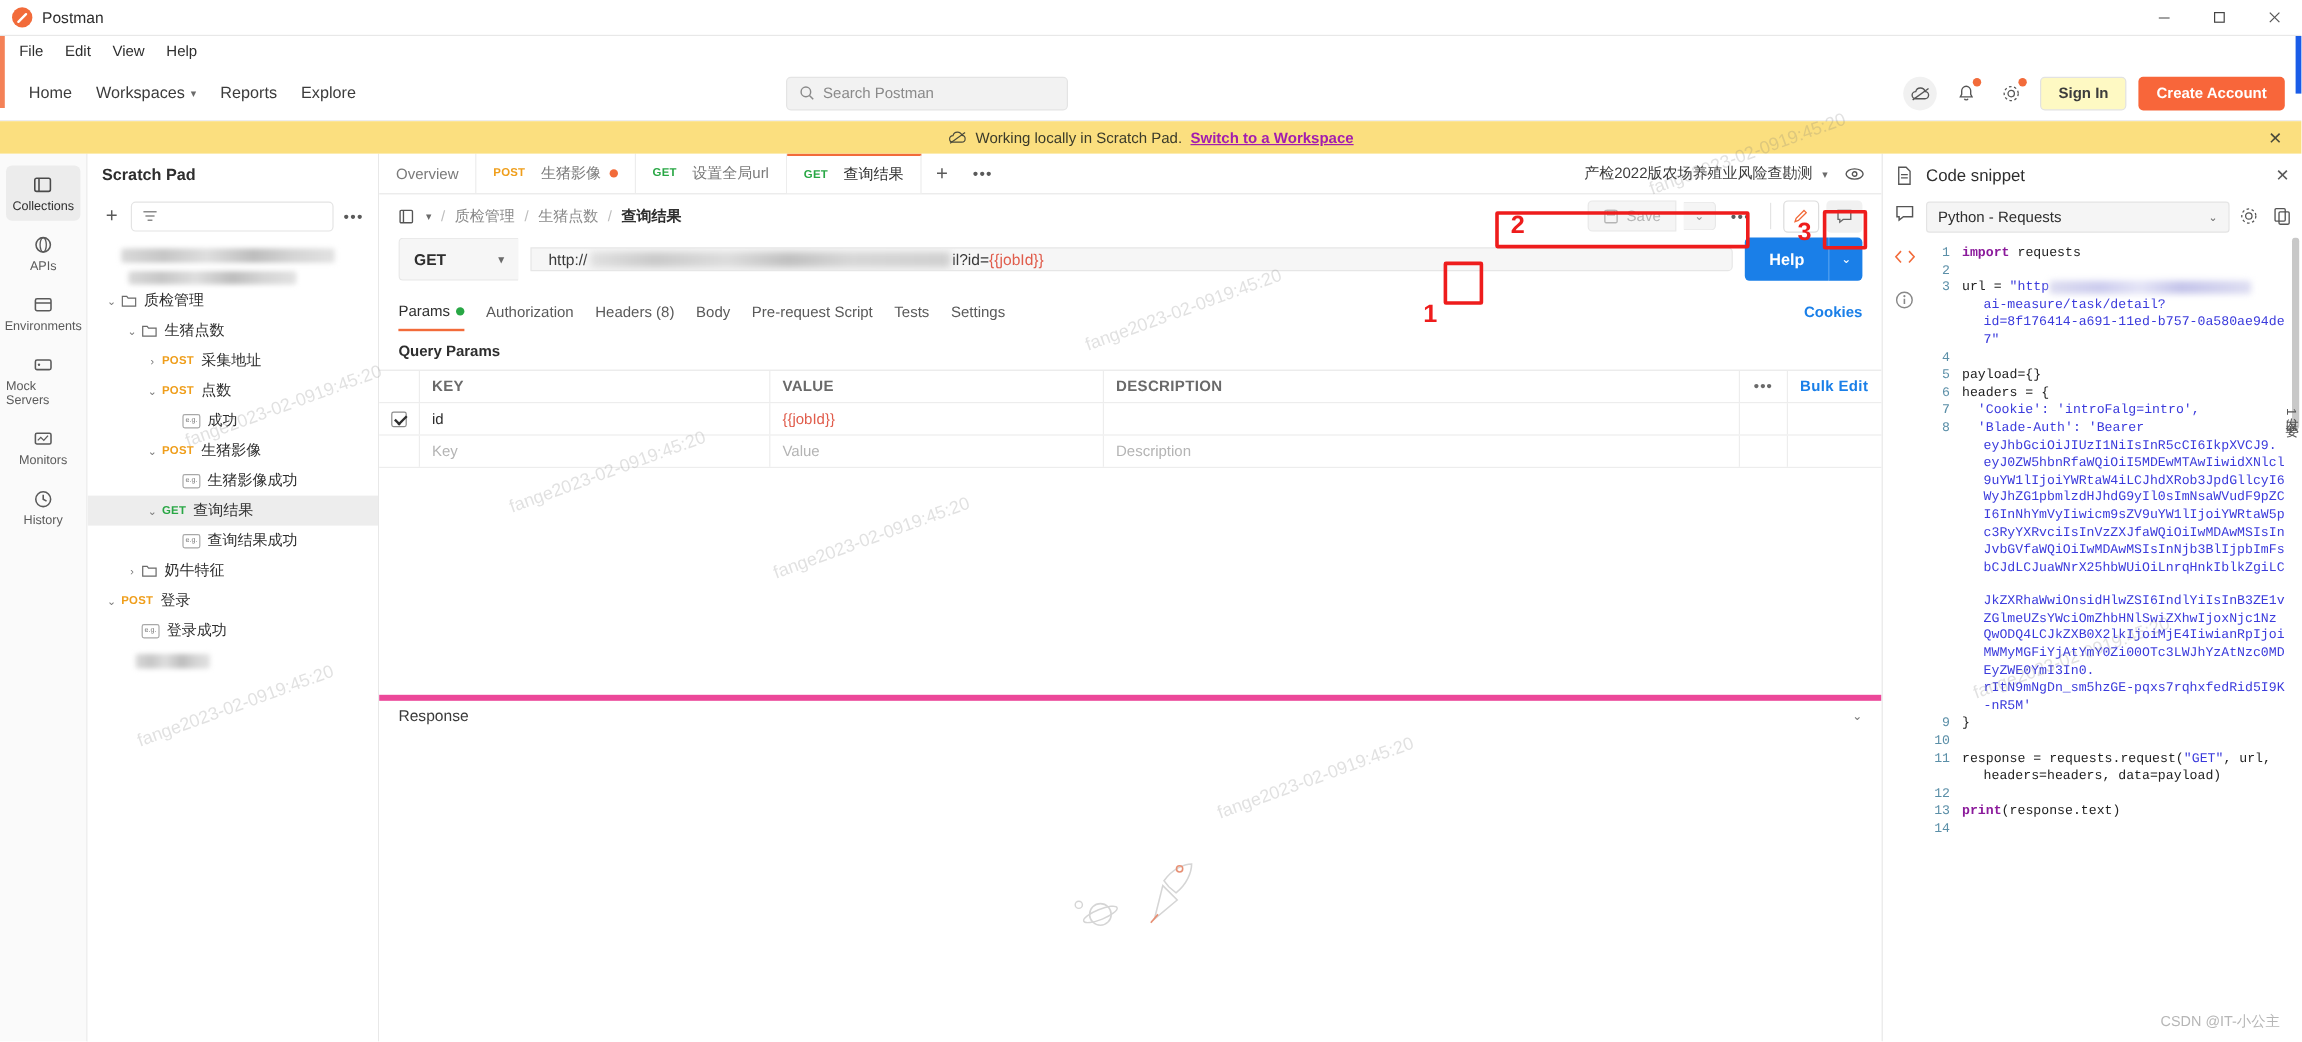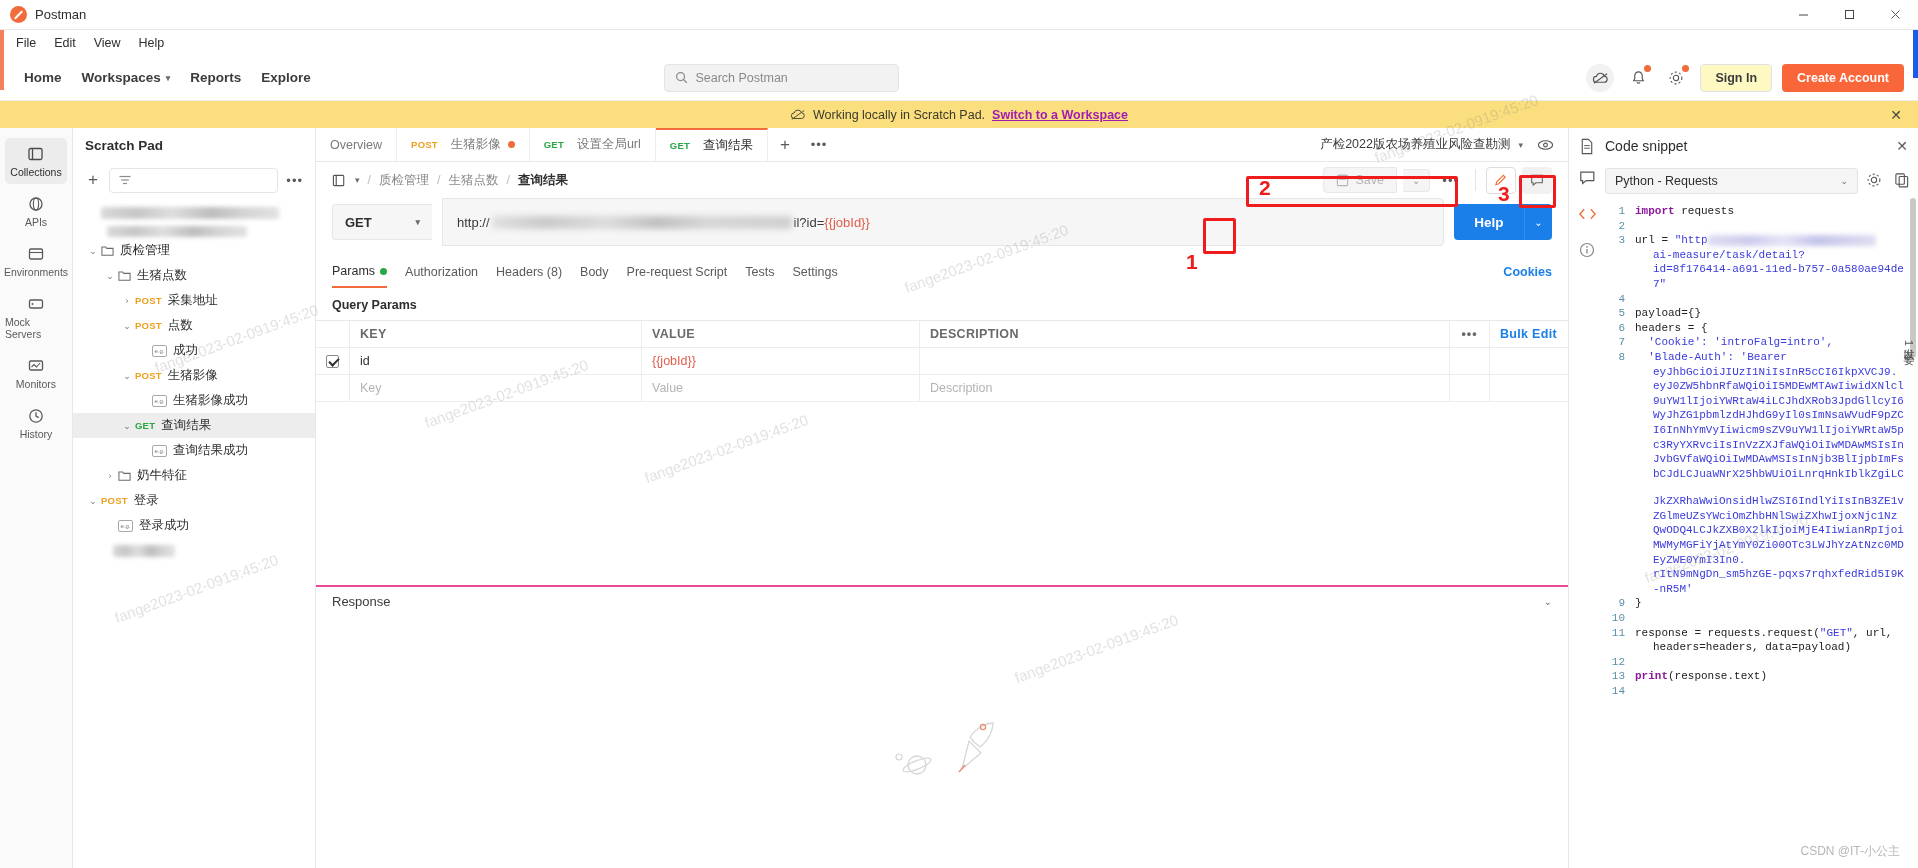--- a/index.html
+++ b/index.html
@@ -40,21 +40,21 @@
     background: #fff; flex: 0 0 25px;
   }
   .menu-item { padding: 3px 8px; font-size: 12.5px; color: #2e2e2e; border-radius: 3px; }
 
   
   .navbar {
     height: 46px; display: flex; align-items: center; padding: 0 14px;
     background: #fff; flex: 0 0 46px; border-bottom: 1px solid #ededed;
   }
   .nav-link {
-    font-size: 13.5px; font-weight: bold; color: #3c3c3c; padding: 6px 10px; border-radius: 4px;
+    font-size: 13.5px; font-weight: normal; color: #3c3c3c; padding: 6px 10px; border-radius: 4px;
     display: flex; align-items: center; gap: 5px;
   }
   .caret { font-size: 9px; color: #6b6b6b; }
   .searchbox {
     width: 235px; height: 28px; margin: 0 auto; background: #f2f2f2;
     border: 1px solid #e4e4e4; border-radius: 4px; display: flex; align-items: center;
     gap: 7px; padding: 0 10px; color: #8a8a8a; font-size: 12.5px;
   }
   .nav-right { margin-left: auto; display: flex; align-items: center; gap: 10px; }
   .icon-btn {
@@ -176,21 +176,21 @@
   .sq-btn.pen { background: #fff; border: 1px solid #ddd; color: #f26b3a; }
   .vsep { width: 1px; height: 22px; background: #e4e4e4; margin: 0 4px; }
 
   .urlrow { display: flex; align-items: center; padding: 0 16px 10px; gap: 10px; }
   .method-box {
     width: 100px; height: 36px; display: flex; align-items: center; justify-content: space-between;
     padding: 0 12px; background: #f6f6f6; border: 1px solid #e6e6e6; border-right: none;
     border-radius: 4px 0 0 4px; font-size: 13px; font-weight: bold;
   }
   .url-box {
-    flex: 1; height: 48px; background: #f6f6f6; border: 1px solid #e6e6e6;
+    flex: 1; height: 20px; background: #f6f6f6; border: 1px solid #e6e6e6;
     border-radius: 0 4px 4px 0; display: flex; align-items: center; padding: 0 14px;
     font-size: 13px; color: #3a3a3a; overflow: hidden; position: relative;
   }
   .url-blur {
     display: inline-block; width: 300px; height: 13px; margin: 0 2px;
     background: linear-gradient(90deg,#e0e0e0,#c9c9c9 18%,#dcdcdc 38%,#bfbfbf 55%,#d6d6d6 72%,#cfcfcf);
     filter: blur(3px); border-radius: 2px; vertical-align: middle;
   }
   .var { color: #e05c4b; }
   .btn-send {
@@ -223,21 +223,21 @@
   .ckbox { width: 13px; height: 13px; border: 1px solid #8a8a8a; border-radius: 2px; background: #fff; position: relative; }
   .ckbox.on { background: #fff; }
   .ckbox.on::after {
     content: ""; position: absolute; left: 4px; top: 0px; width: 4px; height: 8px;
     border: solid #2e2e2e; border-width: 0 2px 2px 0; transform: rotate(45deg);
   }
   .ph { color: #b4b4b4; }
 
   .resp-spacer { flex: 1 1 auto; }
   .respbar {
-    height: 30px; display: flex; align-items: center; padding: 0 16px; border-top: 2px solid #ec4899;
+    height: 30px; display: flex; align-items: center; padding: 0 16px; border-top: 5px solid #ec4899;
     font-size: 13px; color: #3a3a3a; flex: 0 0 30px;
   }
   .respbar .rcaret { margin-left: auto; color: #7a7a7a; font-size: 10px; }
   .resp-body { flex: 1 1 auto; display: flex; align-items: center; justify-content: center; position: relative; min-height: 0; }
   .rocket { position: relative; width: 130px; height: 70px; opacity: .75; }
 
   
   .rightpanel {
     width: 350px; flex: 0 0 350px; border-left: 1px solid #e8e8e8; display: flex; flex-direction: column;
     background: #fff;

